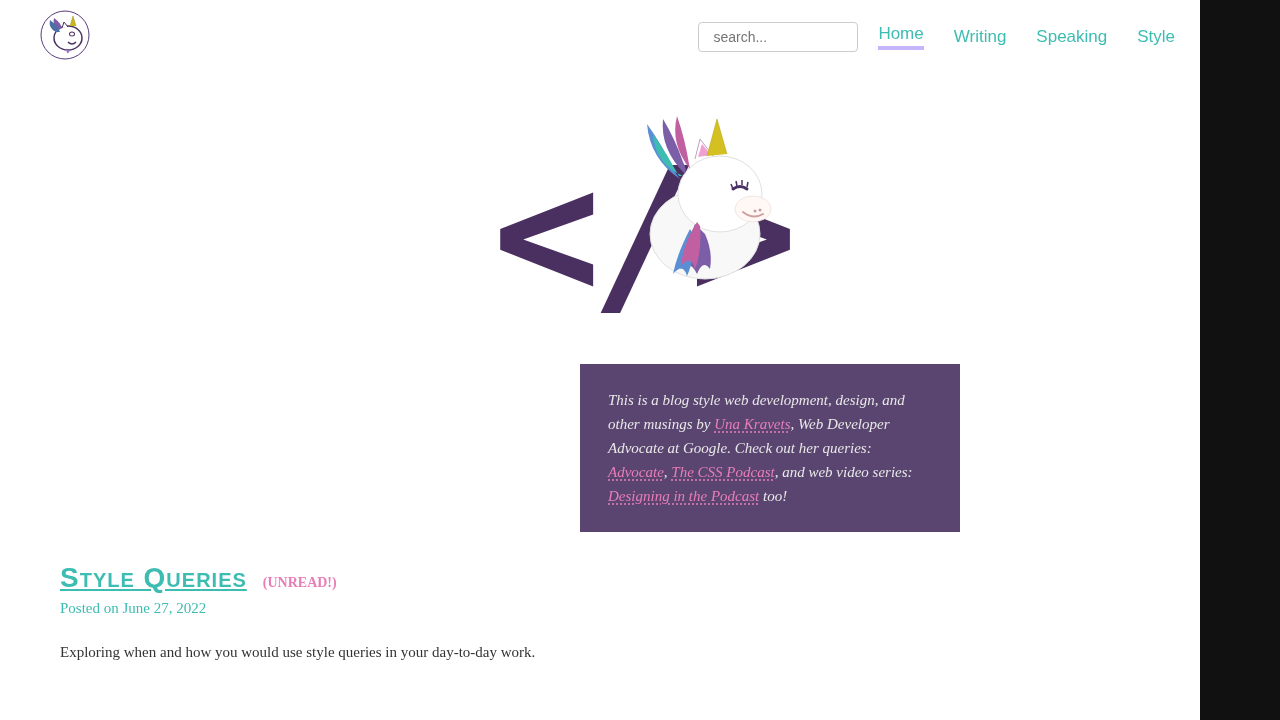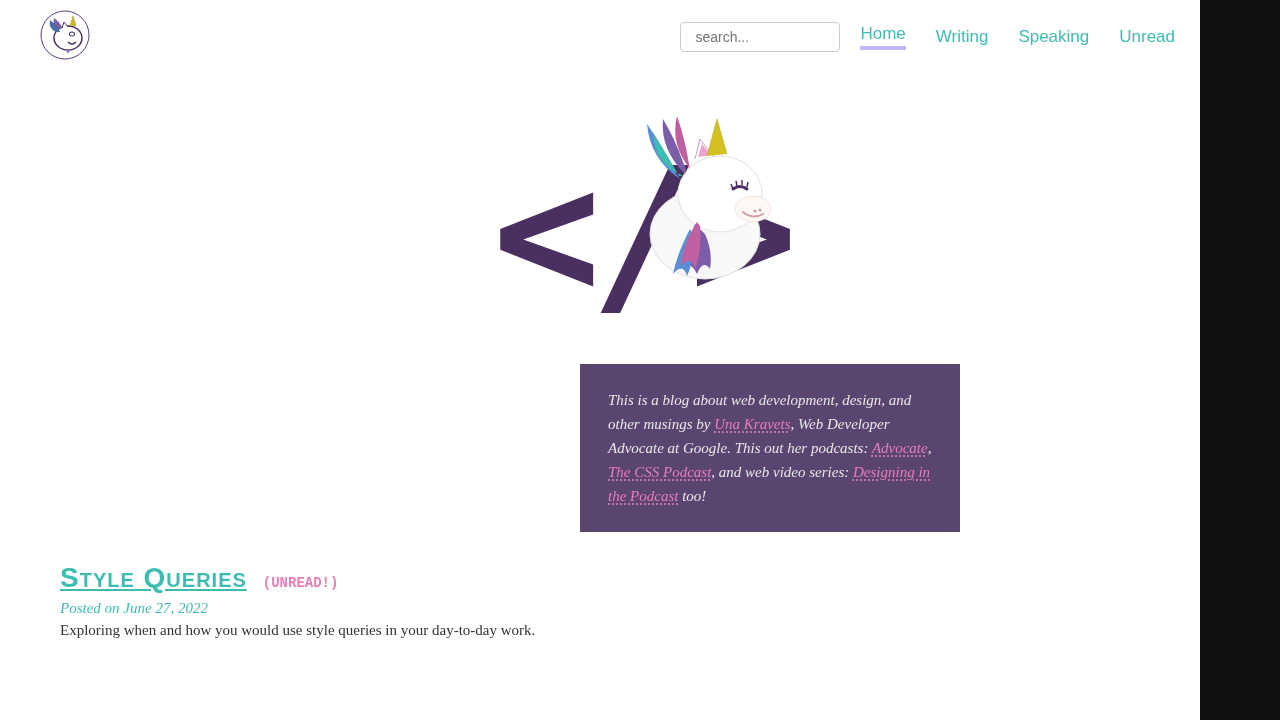--- a/index.html
+++ b/index.html
@@ -150,33 +150,32 @@
     }
 
     .post-title-row {
       display: flex;
       align-items: baseline;
       gap: 16px;
       margin-bottom: 6px;
     }
 
     .unread-badge {
-      font-family: Liberation Mono, monospace;
+      font-family: Liberation Serif, serif;
       font-size: 14px;
       font-weight: bold;
       color: #e87eb8;
       text-transform: uppercase;
       font-variant: normal;
     }
 
     .post-date {
-      font-style: italic;
       color: #3dbdb1;
       font-size: 15px;
-      margin-bottom: 2px;
+      margin-bottom: 24px;
     }
 
     .post-excerpt {
       font-size: 15px;
       color: #333;
       line-height: 1.5;
     }
 
     
     .side-bars {
@@ -217,21 +216,21 @@
       <path d="M26 38 Q28 42 30 40 Q29 44 27 43" fill="#9b77cc"></path>
     </svg>
   </div>
 
   <input class="search-box" type="text" placeholder="search..." style="">
 
   <nav>
     <a href="#" class="active">Home</a>
     <a href="#">Writing</a>
     <a href="#">Speaking</a>
-    <a href="#">Unread</a>
+    <a href="#">Style</a>
     <a href="#">RSS</a>
   </nav>
 </header>
 
 <div class="hero">
   <div class="hero-code-container">
 
     <div class="code-brackets">
       <span>&lt;</span>
         <span>/</span>
@@ -272,22 +271,22 @@
         <path d="M90 120 Q80 145 75 165 Q85 155 92 170 Q98 155 105 165 Q108 148 100 130Z" fill="#7b5ea7"></path>
         <path d="M85 125 Q72 150 68 170 Q78 158 82 172 Q90 155 88 130Z" fill="#5a8fd4"></path>
         <path d="M92 118 Q78 140 76 162 Q86 150 90 165 Q97 148 95 122Z" fill="#c060a0"></path>
       </svg>
     </div>
   </div>
 </div>
 
 <div class="info-box-wrap">
   <div class="info-box">
-    <span>This is a blog about web development, design, and other musings by</span>
-    <a href="#">Una Kravets</a><span>, Web Developer Advocate at Google. This out her podcasts:</span>
+    <span>This is a blog style web development, design, and other musings by</span>
+    <a href="#">Una Kravets</a><span>, Web Developer Advocate at Google. Check out her queries:</span>
     <a href="#">Advocate</a><span>,</span>
     <a href="#">The CSS Podcast</a><span>, and web video series:</span>
     <a href="#">Designing in the Podcast</a>
     <span> </span><span>too!</span>
   </div>
 </div>
 
 <div class="posts-section">
   <div class="post-title-row">
     <a href="#" class="post-title">Style Queries</a>

